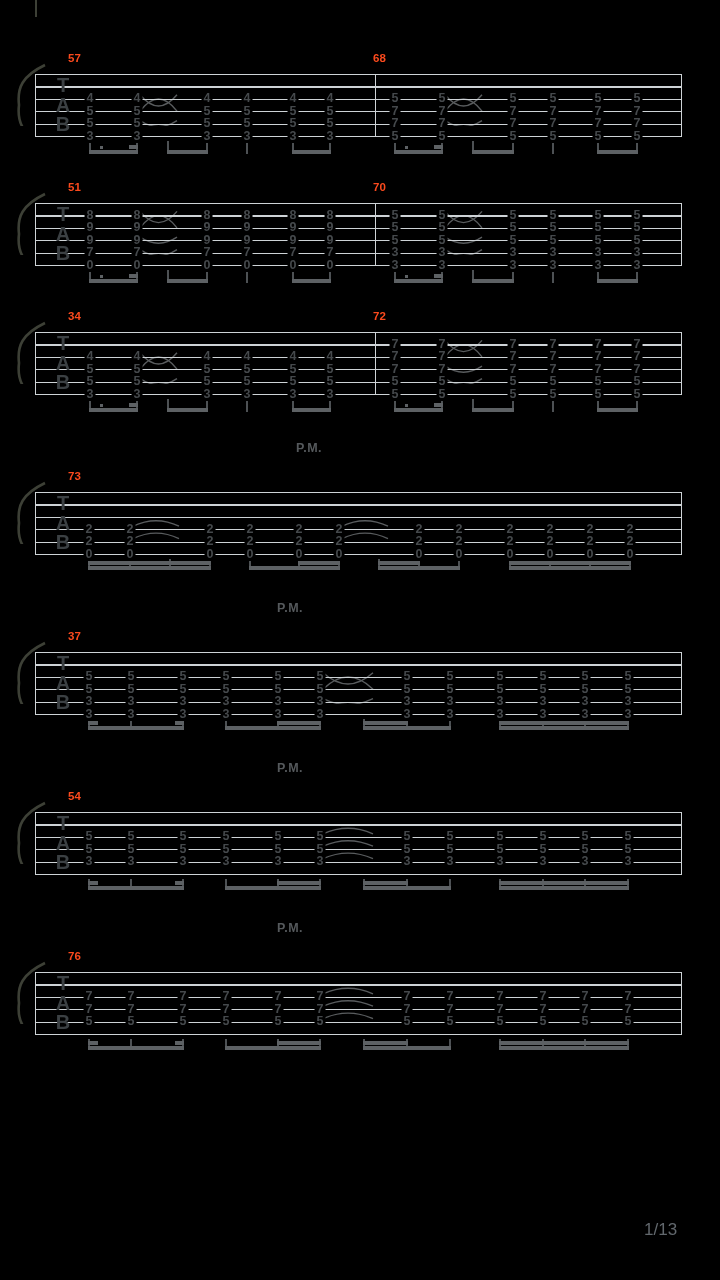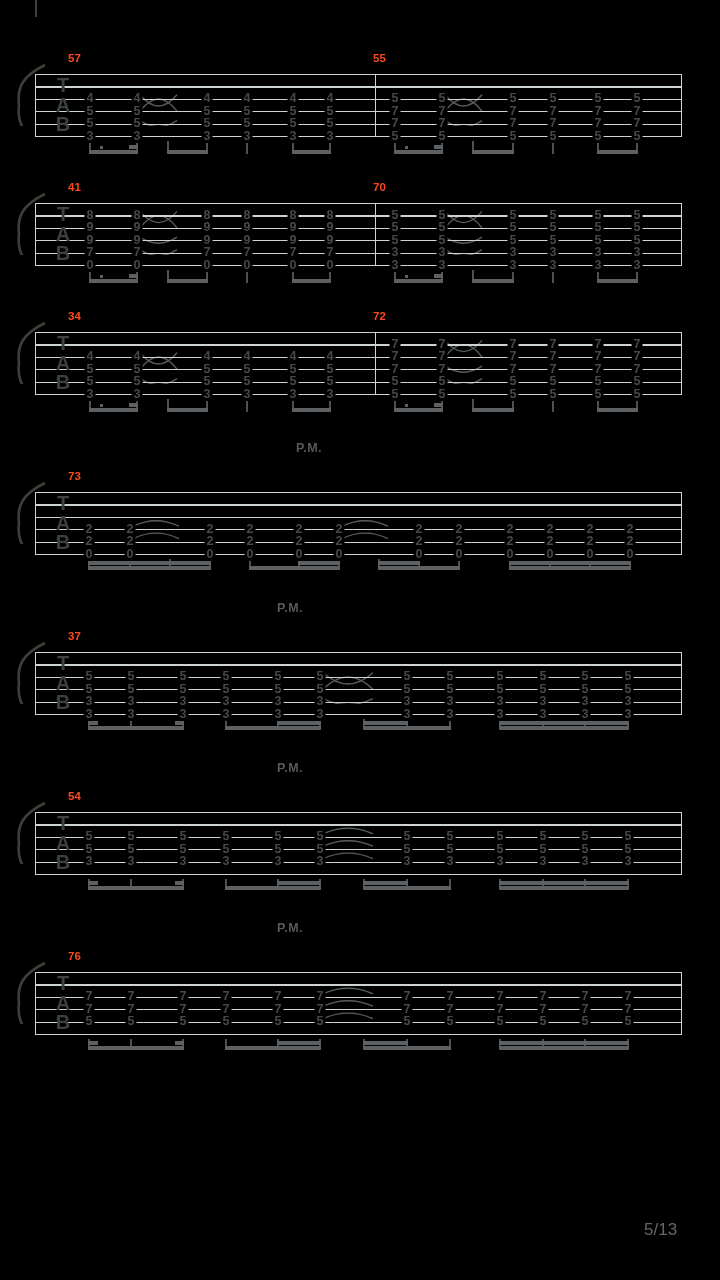--- a/index.html
+++ b/index.html
@@ -17,21 +17,21 @@
   .pm{position:absolute;font-size:12.5px;font-weight:bold;letter-spacing:.5px;}
   .clef{position:absolute;width:22px;text-align:center;font-size:20px;font-weight:bold;line-height:17px;}
   .pageind{position:absolute;font-size:17px;}
   .mregion{position:absolute;background:transparent;}
   svg.overlay{position:absolute;left:0;width:720px;height:112px;}
 </style>
 </head>
 <body>
 
 <div id="canvas" style="background: rgb(0, 0, 0);">
-  <div class="pageind" style="left: 644px; top: 1220px; color: rgb(98, 104, 109);">5/13</div>
+  <div class="pageind" style="left: 644px; top: 1220px; color: rgb(98, 104, 109);">1/13</div>
 <div class="abs" style="left: 35px; top: 0px; width: 2px; height: 17px; background: rgb(61, 64, 54);"></div>
     <div class="mregion" style="left: 35px; top: 50px; width: 340px; height: 114px;"></div>
     <div class="mregion" style="left: 375px; top: 50px; width: 306px; height: 114px;"></div>
     <svg class="overlay" viewBox="0 0 720 112" style="top: 14px;">
       <path d="M 45 51 C 22 62 17 74 19 91 C 17 108 22 120 45 131" fill="none" stroke="#3d4036" stroke-width="2.6"></path>
       <path d="M 140 97.2 Q 158.5 72.8 177 97.2" fill="none" stroke="#595c5e" stroke-width="1.4"></path>
       <path d="M 140 80.8 Q 158.5 103.2 177 80.8" fill="none" stroke="#595c5e" stroke-width="1.4"></path>
       <path d="M 140 106.6 Q 158.5 118.6 177 106.6" fill="none" stroke="#595c5e" stroke-width="1.4"></path>
       <path d="M 140 119 Q 158.5 131 177 119" fill="none" stroke="#595c5e" stroke-width="1.4"></path>
       <path d="M 445 97.2 Q 463.5 72.8 482 97.2" fill="none" stroke="#595c5e" stroke-width="1.4"></path>
@@ -80,21 +80,21 @@
     <div class="stem" style="left: 329px; top: 141px; height: 13px; background: rgb(77, 81, 84);"></div>
     <div class="fret" style="left: 330px; top: 92.3px; color: rgb(69, 73, 76);">4</div>
     <div class="fret" style="left: 330px; top: 104.7px; color: rgb(69, 73, 76);">5</div>
     <div class="fret" style="left: 330px; top: 117.1px; color: rgb(69, 73, 76);">5</div>
     <div class="fret" style="left: 330px; top: 129.5px; color: rgb(69, 73, 76);">3</div>
     <div class="beam" style="left: 89px; top: 150px; width: 49px; background: rgb(93, 97, 100);"></div>
     <div class="beam" style="left: 129px; top: 145px; width: 9px; background: rgb(93, 97, 100);"></div>
     <div class="beamdot" style="left: 100px; top: 145.5px; background: rgb(93, 97, 100);"></div>
     <div class="beam" style="left: 167px; top: 150px; width: 41px; background: rgb(93, 97, 100);"></div>
     <div class="beam" style="left: 292px; top: 150px; width: 39px; background: rgb(93, 97, 100);"></div>
-    <div class="mnum" style="left: 373px; top: 52px; color: rgb(251, 74, 29);">55</div>
+    <div class="mnum" style="left: 373px; top: 52px; color: rgb(251, 74, 29);">68</div>
     <div class="bar-line" style="left: 681px; top: 74px; height: 63px; background: rgb(206, 211, 214);"></div>
     <div class="stem" style="left: 394px; top: 141px; height: 13px; background: rgb(77, 81, 84);"></div>
     <div class="fret" style="left: 395px; top: 92.3px; color: rgb(69, 73, 76);">5</div>
     <div class="fret" style="left: 395px; top: 104.7px; color: rgb(69, 73, 76);">7</div>
     <div class="fret" style="left: 395px; top: 117.1px; color: rgb(69, 73, 76);">7</div>
     <div class="fret" style="left: 395px; top: 129.5px; color: rgb(69, 73, 76);">5</div>
     <div class="stem" style="left: 441px; top: 141px; height: 13px; background: rgb(77, 81, 84);"></div>
     <div class="fret" style="left: 442px; top: 92.3px; color: rgb(69, 73, 76);">5</div>
     <div class="fret" style="left: 442px; top: 104.7px; color: rgb(69, 73, 76);">7</div>
     <div class="fret" style="left: 442px; top: 117.1px; color: rgb(69, 73, 76);">7</div>
@@ -143,21 +143,21 @@
     <div class="staff-line" style="left: 35px; width: 646px; top: 203px; background: rgb(206, 211, 214);"></div>
     <div class="staff-line" style="left: 35px; width: 646px; top: 215.4px; background: rgb(206, 211, 214);"></div>
     <div class="staff-line" style="left: 35px; width: 646px; top: 227.8px; background: rgb(206, 211, 214);"></div>
     <div class="staff-line" style="left: 35px; width: 646px; top: 240.2px; background: rgb(206, 211, 214);"></div>
     <div class="staff-line" style="left: 35px; width: 646px; top: 252.6px; background: rgb(206, 211, 214);"></div>
     <div class="staff-line" style="left: 35px; width: 646px; top: 265px; background: rgb(206, 211, 214);"></div>
     <div class="clef" style="left: 52px; top: 206px; color: rgb(59, 64, 67);">T</div>
     <div class="clef" style="left: 52px; top: 226px; color: rgb(59, 64, 67);">A</div>
     <div class="clef" style="left: 52px; top: 245px; color: rgb(59, 64, 67);">B</div>
     <div class="bar-line" style="left: 35px; top: 203px; height: 63px; background: rgb(206, 211, 214);"></div>
-    <div class="mnum" style="left: 68px; top: 181px; color: rgb(251, 74, 29);">41</div>
+    <div class="mnum" style="left: 68px; top: 181px; color: rgb(251, 74, 29);">51</div>
     <div class="bar-line" style="left: 375px; top: 203px; height: 63px; background: rgb(206, 211, 214);"></div>
     <div class="stem" style="left: 89px; top: 270px; height: 13px; background: rgb(77, 81, 84);"></div>
     <div class="fret" style="left: 90px; top: 208.9px; color: rgb(69, 73, 76);">8</div>
     <div class="fret" style="left: 90px; top: 221.3px; color: rgb(69, 73, 76);">9</div>
     <div class="fret" style="left: 90px; top: 233.7px; color: rgb(69, 73, 76);">9</div>
     <div class="fret" style="left: 90px; top: 246.1px; color: rgb(69, 73, 76);">7</div>
     <div class="fret" style="left: 90px; top: 258.5px; color: rgb(69, 73, 76);">0</div>
     <div class="stem" style="left: 136px; top: 270px; height: 13px; background: rgb(77, 81, 84);"></div>
     <div class="fret" style="left: 137px; top: 208.9px; color: rgb(69, 73, 76);">8</div>
     <div class="fret" style="left: 137px; top: 221.3px; color: rgb(69, 73, 76);">9</div>

